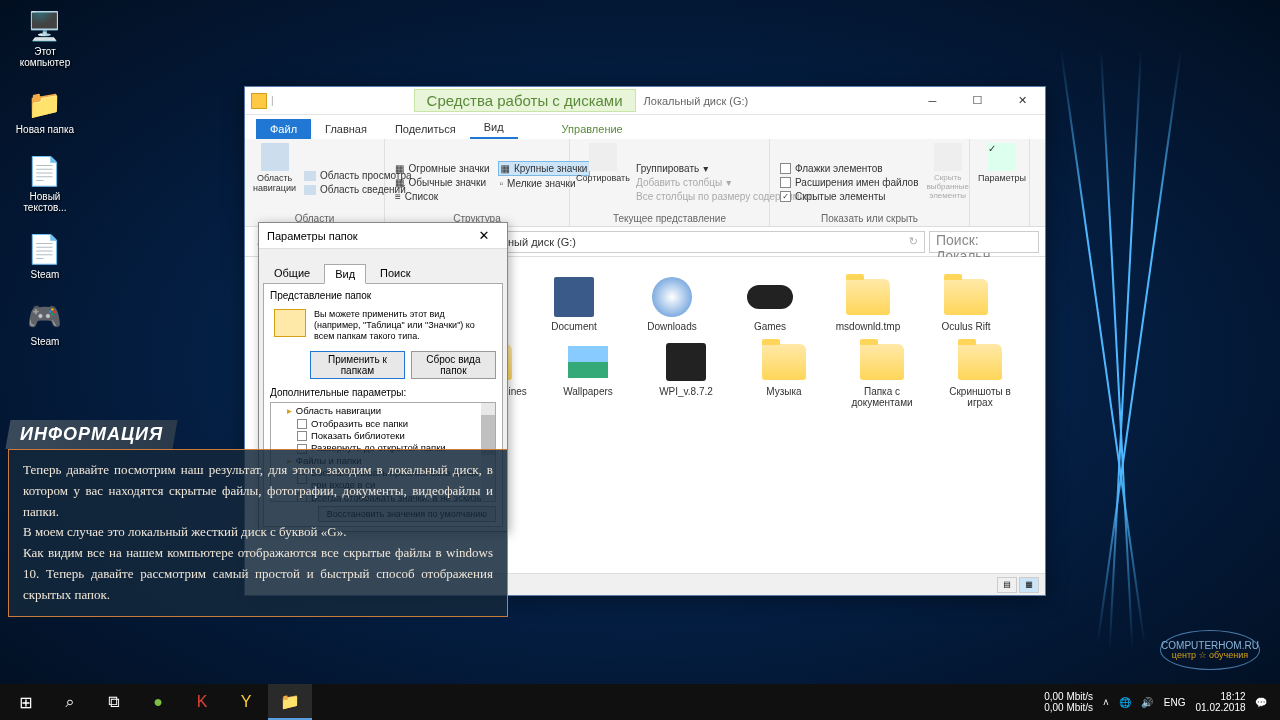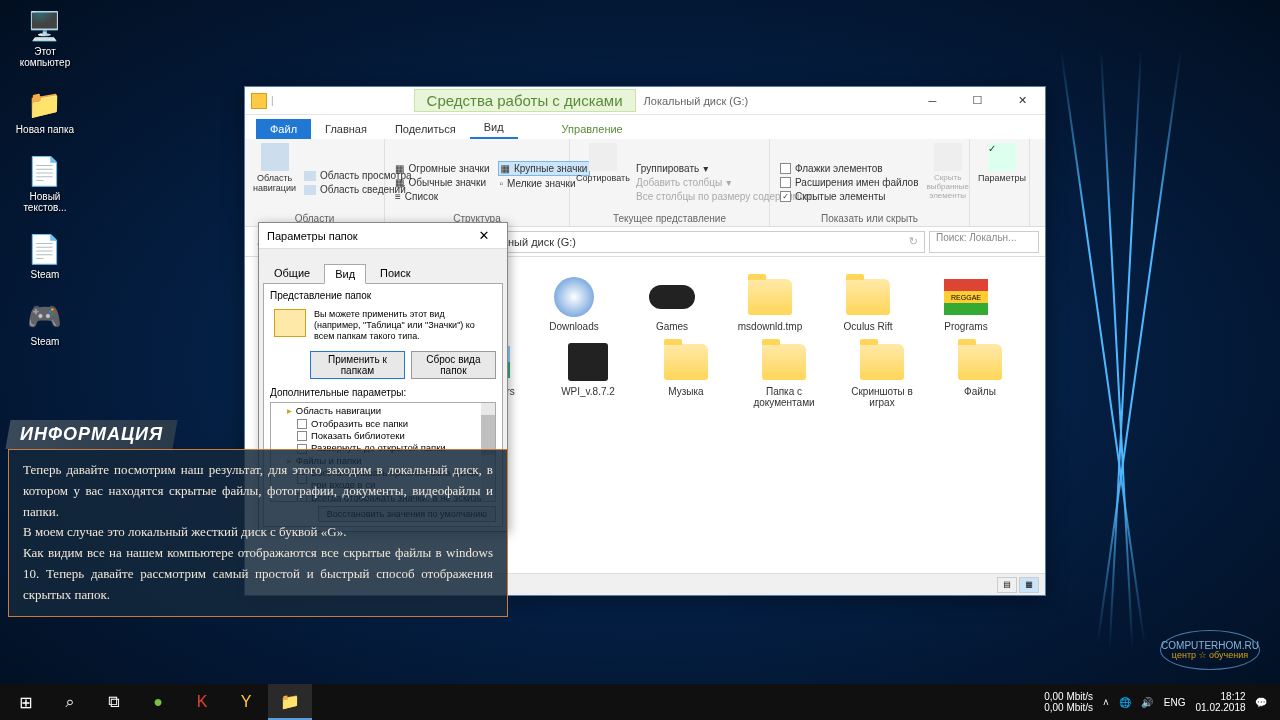--- a/index.html
+++ b/index.html
@@ -44,21 +44,21 @@
 .rg-stack { display: flex; flex-direction: column; gap: 1px; justify-content: center; }
 .rg-item { display: flex; align-items: center; gap: 4px; padding: 1px 2px; white-space: nowrap; }
 .rg-cb { width: 11px; height: 11px; border: 1px solid #888; background: #fff; flex-shrink: 0; display: flex; align-items: center; justify-content: center; font-size: 8px; }
 .rg-sel { background: #cce4f7; border: 1px solid #7ab8e8; }
 
 .addressbar { height: 30px; background: #fff; border-bottom: 1px solid #ddd; display: flex; align-items: center; padding: 0 6px; gap: 4px; }
 .nav-btn { width: 20px; height: 20px; display: flex; align-items: center; justify-content: center; color: #666; font-size: 12px; cursor: pointer; }
 .addr-path { flex: 1; height: 22px; border: 1px solid #ccc; display: flex; align-items: center; padding: 0 6px; gap: 4px; font-size: 11px; }
 .addr-seg { color: #333; cursor: pointer; }
 .addr-sep { color: #888; font-size: 8px; }
-.addr-search { width: 110px; height: 22px; border: 1px solid #ccc; padding: 0 6px; font-size: 10px; color: #888; }
+.addr-search { width: 110px; height: 22px; border: 1px solid #ccc; padding: 0 6px; font-size: 14px; color: #888; }
 
 .content { flex: 1; background: #fff; padding: 20px 10px; display: flex; flex-wrap: wrap; align-content: flex-start; gap: 10px 20px; overflow: hidden; }
 .folder-item { width: 78px; display: flex; flex-direction: column; align-items: center; gap: 4px; cursor: pointer; }
 .fi-icon { width: 48px; height: 40px; display: flex; align-items: center; justify-content: center; font-size: 36px; }
 .fi-folder { background: linear-gradient(to bottom, #ffe9a8, #ffd659); border-radius: 2px 6px 3px 3px; position: relative; }
 .fi-folder::before { content: ''; position: absolute; top: -5px; left: 0; width: 18px; height: 6px; background: #ffd659; border-radius: 2px 2px 0 0; }
 .fi-label { font-size: 10px; color: #333; text-align: center; line-height: 1.1; word-break: break-word; }
 
 .statusbar { height: 22px; background: #f0f0f0; border-top: 1px solid #ddd; display: flex; align-items: center; justify-content: flex-end; padding: 0 6px; gap: 2px; }
 .sb-view { width: 20px; height: 16px; border: 1px solid #ccc; font-size: 8px; display: flex; align-items: center; justify-content: center; }
@@ -273,20 +273,26 @@
       <span class="addr-seg">Этот компьютер</span>
       <span class="addr-sep">›</span>
       <span class="addr-seg">Локальный диск (G:)</span>
       <span style="margin-left:auto;color:#aaa;">↻</span>
     </div>
     <div class="addr-search">Поиск: Локальн...</div>
   </div>
 
   <div class="content" id="folder-grid">
     <div style="width:260px;height:1px;"></div>
+  <div class="folder-item">
+        <div class="fi-icon">
+          <div style="width:40px;height:40px;background:#3a5a8a;border-radius:2px;"></div>
+        </div>
+        <div class="fi-label">Document</div>
+      </div>
       <div class="folder-item">
         <div class="fi-icon">
           <div style="width:40px;height:40px;border-radius:50%;background:radial-gradient(circle,#fff,#4a8ad4);"></div>
         </div>
         <div class="fi-label">Downloads</div>
       </div>
       <div class="folder-item">
         <div class="fi-icon">
           <div style="width:46px;height:24px;background:#222;border-radius:12px;"></div>
         </div>

